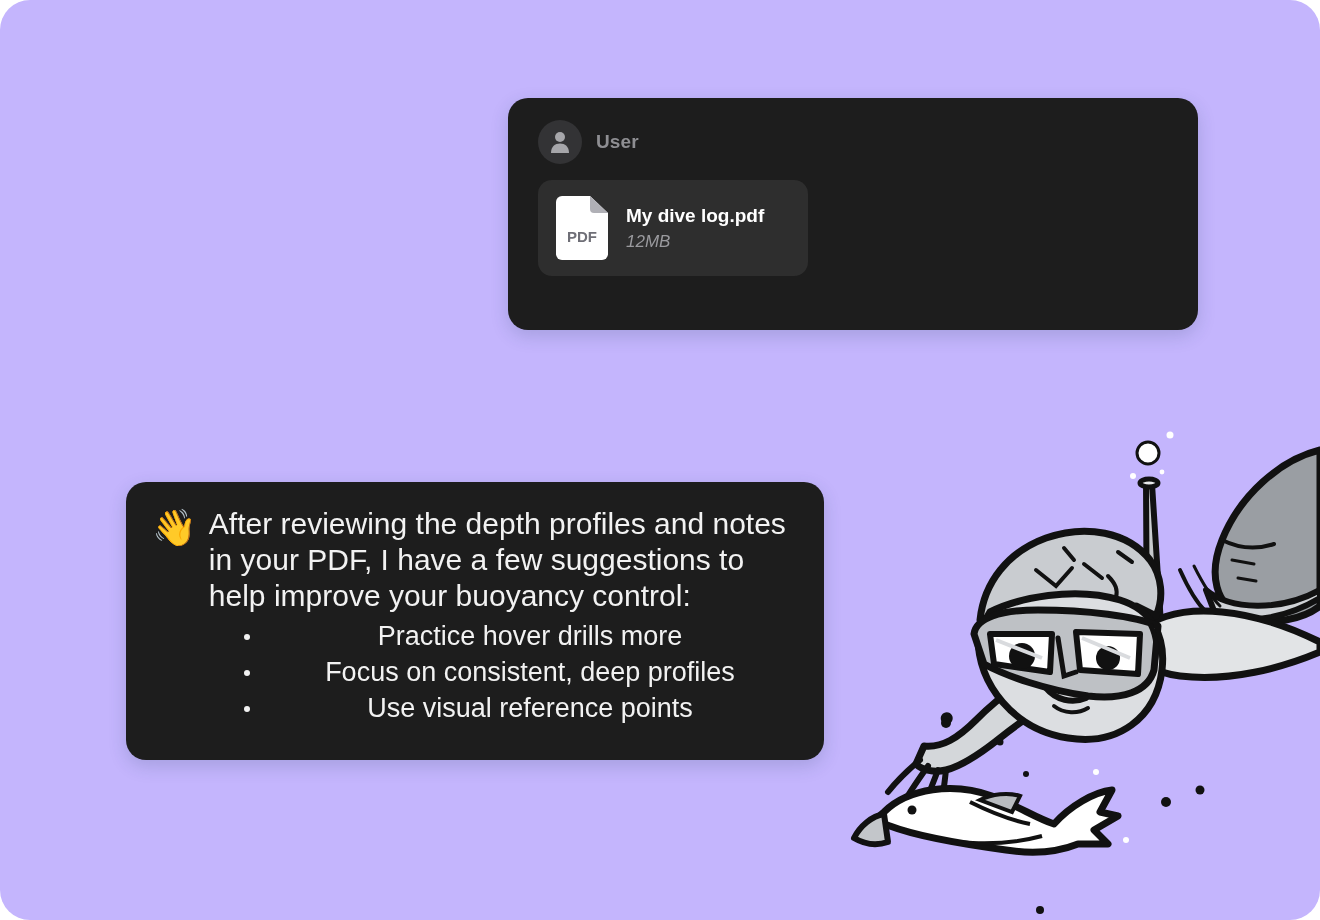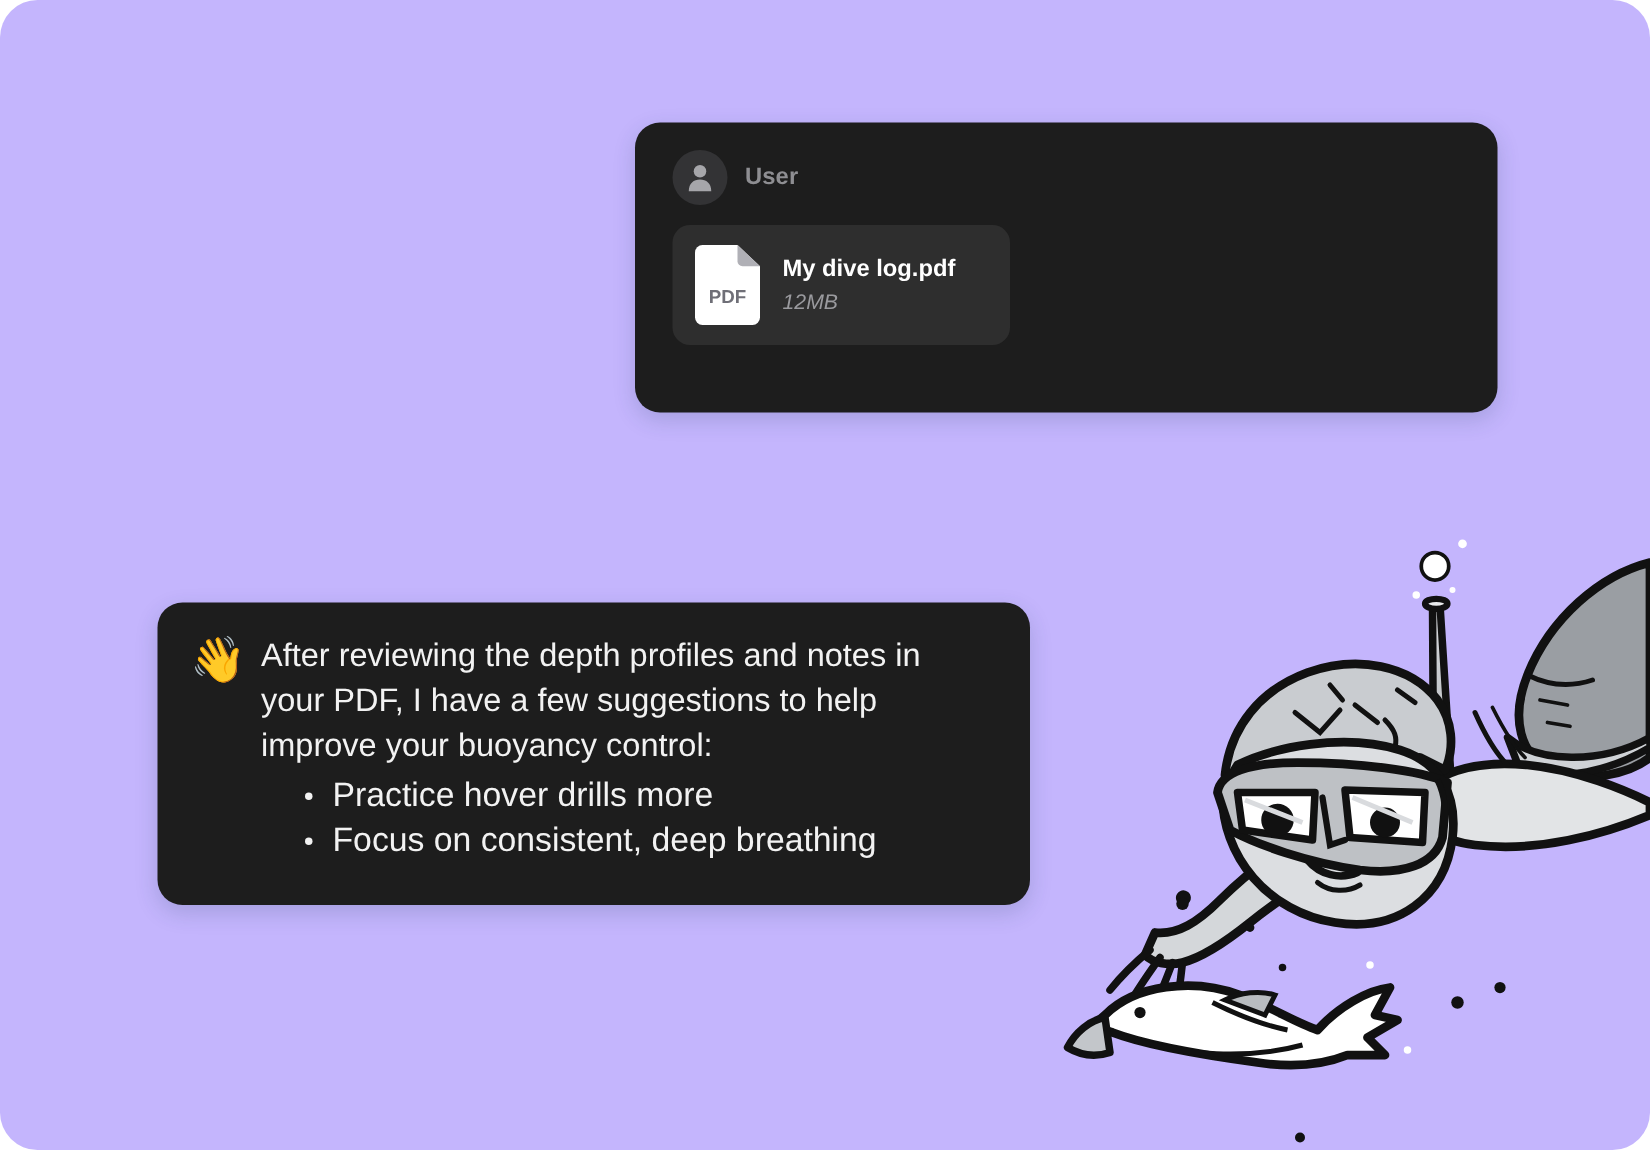--- a/index.html
+++ b/index.html
@@ -130,27 +130,28 @@
   }
   .wave-emoji {
     font-size: 36px;
     line-height: 40px;
     flex: 0 0 auto;
     padding-top: 2px;
     user-select: none;
   }
   .assistant-intro {
     color: #f2f2f2;
-    font-size: 26px;
+    font-size: 30px;
     line-height: 36px;
   }
   .sugg-list {
     list-style: none;
     margin: 4px 0 0 0;
     padding: 0 0 0 88px;
+    text-align: center;
   }
   .sugg-list li {
     color: #f2f2f2;
     font-size: 27px;
     line-height: 36px;
     position: relative;
     padding-left: 26px;
   }
   .sugg-list li::before {
     content: "";
@@ -295,18 +296,19 @@
 
     </div>
 
     <div class="bubble bubble-assistant">
       <div class="assistant-top">
         <span class="wave-emoji">👋</span>
         <span class="assistant-intro">After reviewing the depth profiles and notes in your PDF, I have a few suggestions to help improve your buoyancy control:</span>
       </div>
       <ul class="sugg-list">
         <li>Practice hover drills more</li>
-        <li>Focus on consistent, deep breathing</li>
+        <li>Focus on consistent, deep profiles</li>
+        <li>Use visual reference points</li>
       </ul>
     </div>
 
   </div>
 </div>
 
 </body></html>

